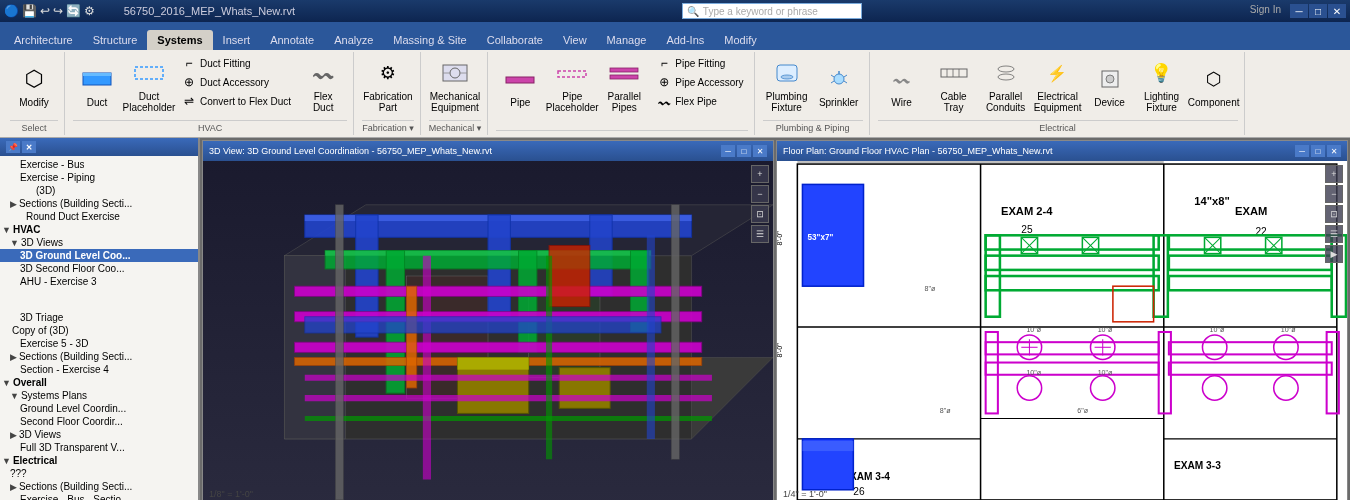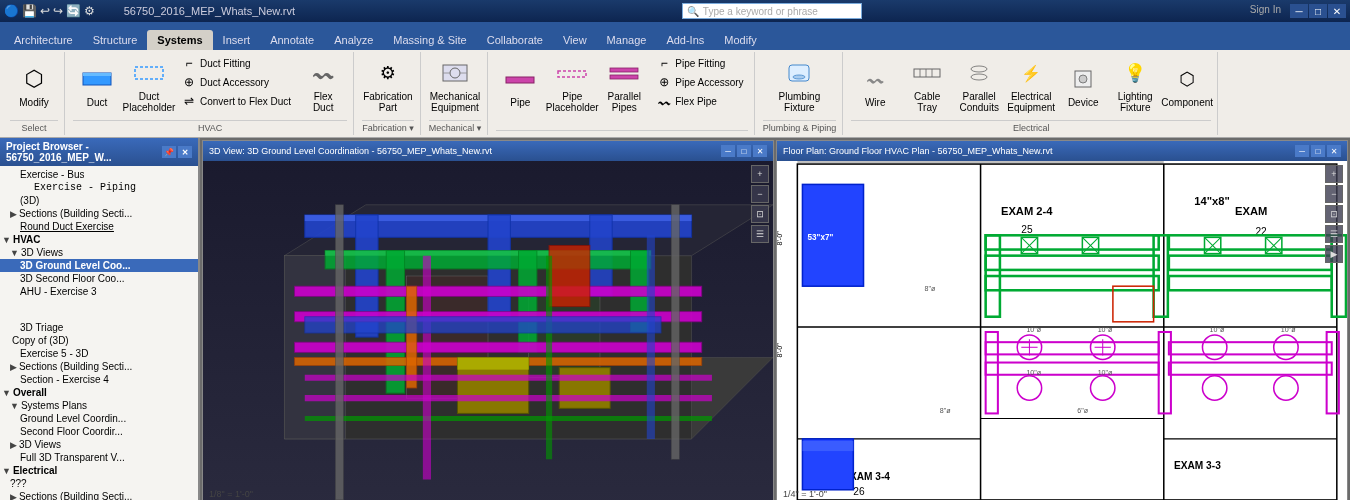--- a/index.html
+++ b/index.html
@@ -415,20 +415,33 @@
     <div class="ribbon-tools">
       <div class="ribbon-btn-large">
         <div class="ribbon-icon-large">
           <svg width="32" height="28" viewBox="0 0 32 28">
             <rect x="6" y="6" width="20" height="16" rx="3" fill="#ddeeff" stroke="#4488cc" stroke-width="1"></rect>
             <ellipse cx="16" cy="18" rx="6" ry="2" fill="#aaccee" stroke="#4488cc" stroke-width="0.8"></ellipse>
           </svg>
         </div>
         <div class="btn-label">Plumbing<br>Fixture</div>
       </div>
+      <div class="ribbon-btn-large">
+        <div class="ribbon-icon-large">
+          <svg width="32" height="28" viewBox="0 0 32 28">
+            <circle cx="16" cy="14" r="5" fill="#aaddff" stroke="#4488cc" stroke-width="1"></circle>
+            <line x1="16" y1="6" x2="16" y2="9" stroke="#4488cc" stroke-width="1.5"></line>
+            <line x1="8" y1="10" x2="11" y2="12" stroke="#4488cc" stroke-width="1"></line>
+            <line x1="8" y1="18" x2="11" y2="16" stroke="#4488cc" stroke-width="1"></line>
+            <line x1="24" y1="10" x2="21" y2="12" stroke="#4488cc" stroke-width="1"></line>
+            <line x1="24" y1="18" x2="21" y2="16" stroke="#4488cc" stroke-width="1"></line>
+          </svg>
+        </div>
+        <div class="btn-label">Sprinkler</div>
+      </div>
     </div>
     <div class="ribbon-section-label">Plumbing &amp; Piping</div>
   </div>
 
   <div class="ribbon-section">
     <div class="ribbon-tools">
       <div class="ribbon-btn-large">
         <div class="ribbon-icon-large" style="font-size:16px;color:#888;">〰</div>
         <div class="btn-label">Wire</div>
       </div>
@@ -476,41 +489,40 @@
     </div>
     <div class="ribbon-section-label">Electrical</div>
   </div>
 
 </div>
 
 <div class="main-area">
 
   <div class="project-browser">
     <div class="panel-header">
-      <span style="font-size:10px;">Project Browser - 56750_2016_MEP_W...</span>
       <div class="panel-header-btns">
         <div class="panel-header-btn">📌</div>
         <div class="panel-header-btn">✕</div>
       </div>
     </div>
     <div class="tree">
       <div class="tree-item" style="padding-left:20px;">
           <span class="tree-label">Exercise - Bus</span>
         </div>
-      <div class="tree-item" style="padding-left:34px;font-family:Liberation Mono, monospace;">
+      <div class="tree-item" style="padding-left:20px;">
           <span class="tree-label">Exercise - Piping</span>
         </div>
-      <div class="tree-item" style="padding-left:20px;text-align:right;">
+      <div class="tree-item" style="padding-left:36px;text-align:right;">
           <span class="tree-label">(3D)</span>
         </div>
       <div class="tree-item" style="padding-left:10px;">
           <span class="tree-arrow">▶</span>
           <span class="tree-label">Sections (Building Secti...</span>
         </div>
-      <div class="tree-item" style="padding-left:20px;text-decoration:underline;">
+      <div class="tree-item" style="padding-left:26px;">
           <span class="tree-label">Round Duct Exercise</span>
         </div>
       <div class="tree-item" style="padding-left:2px;font-weight:bold;">
           <span class="tree-arrow">▼</span>
           <span class="tree-label">HVAC</span>
         </div>
       <div class="tree-item" style="padding-left:10px;">
           <span class="tree-arrow">▼</span>
           <span class="tree-label">3D Views</span>
         </div>

